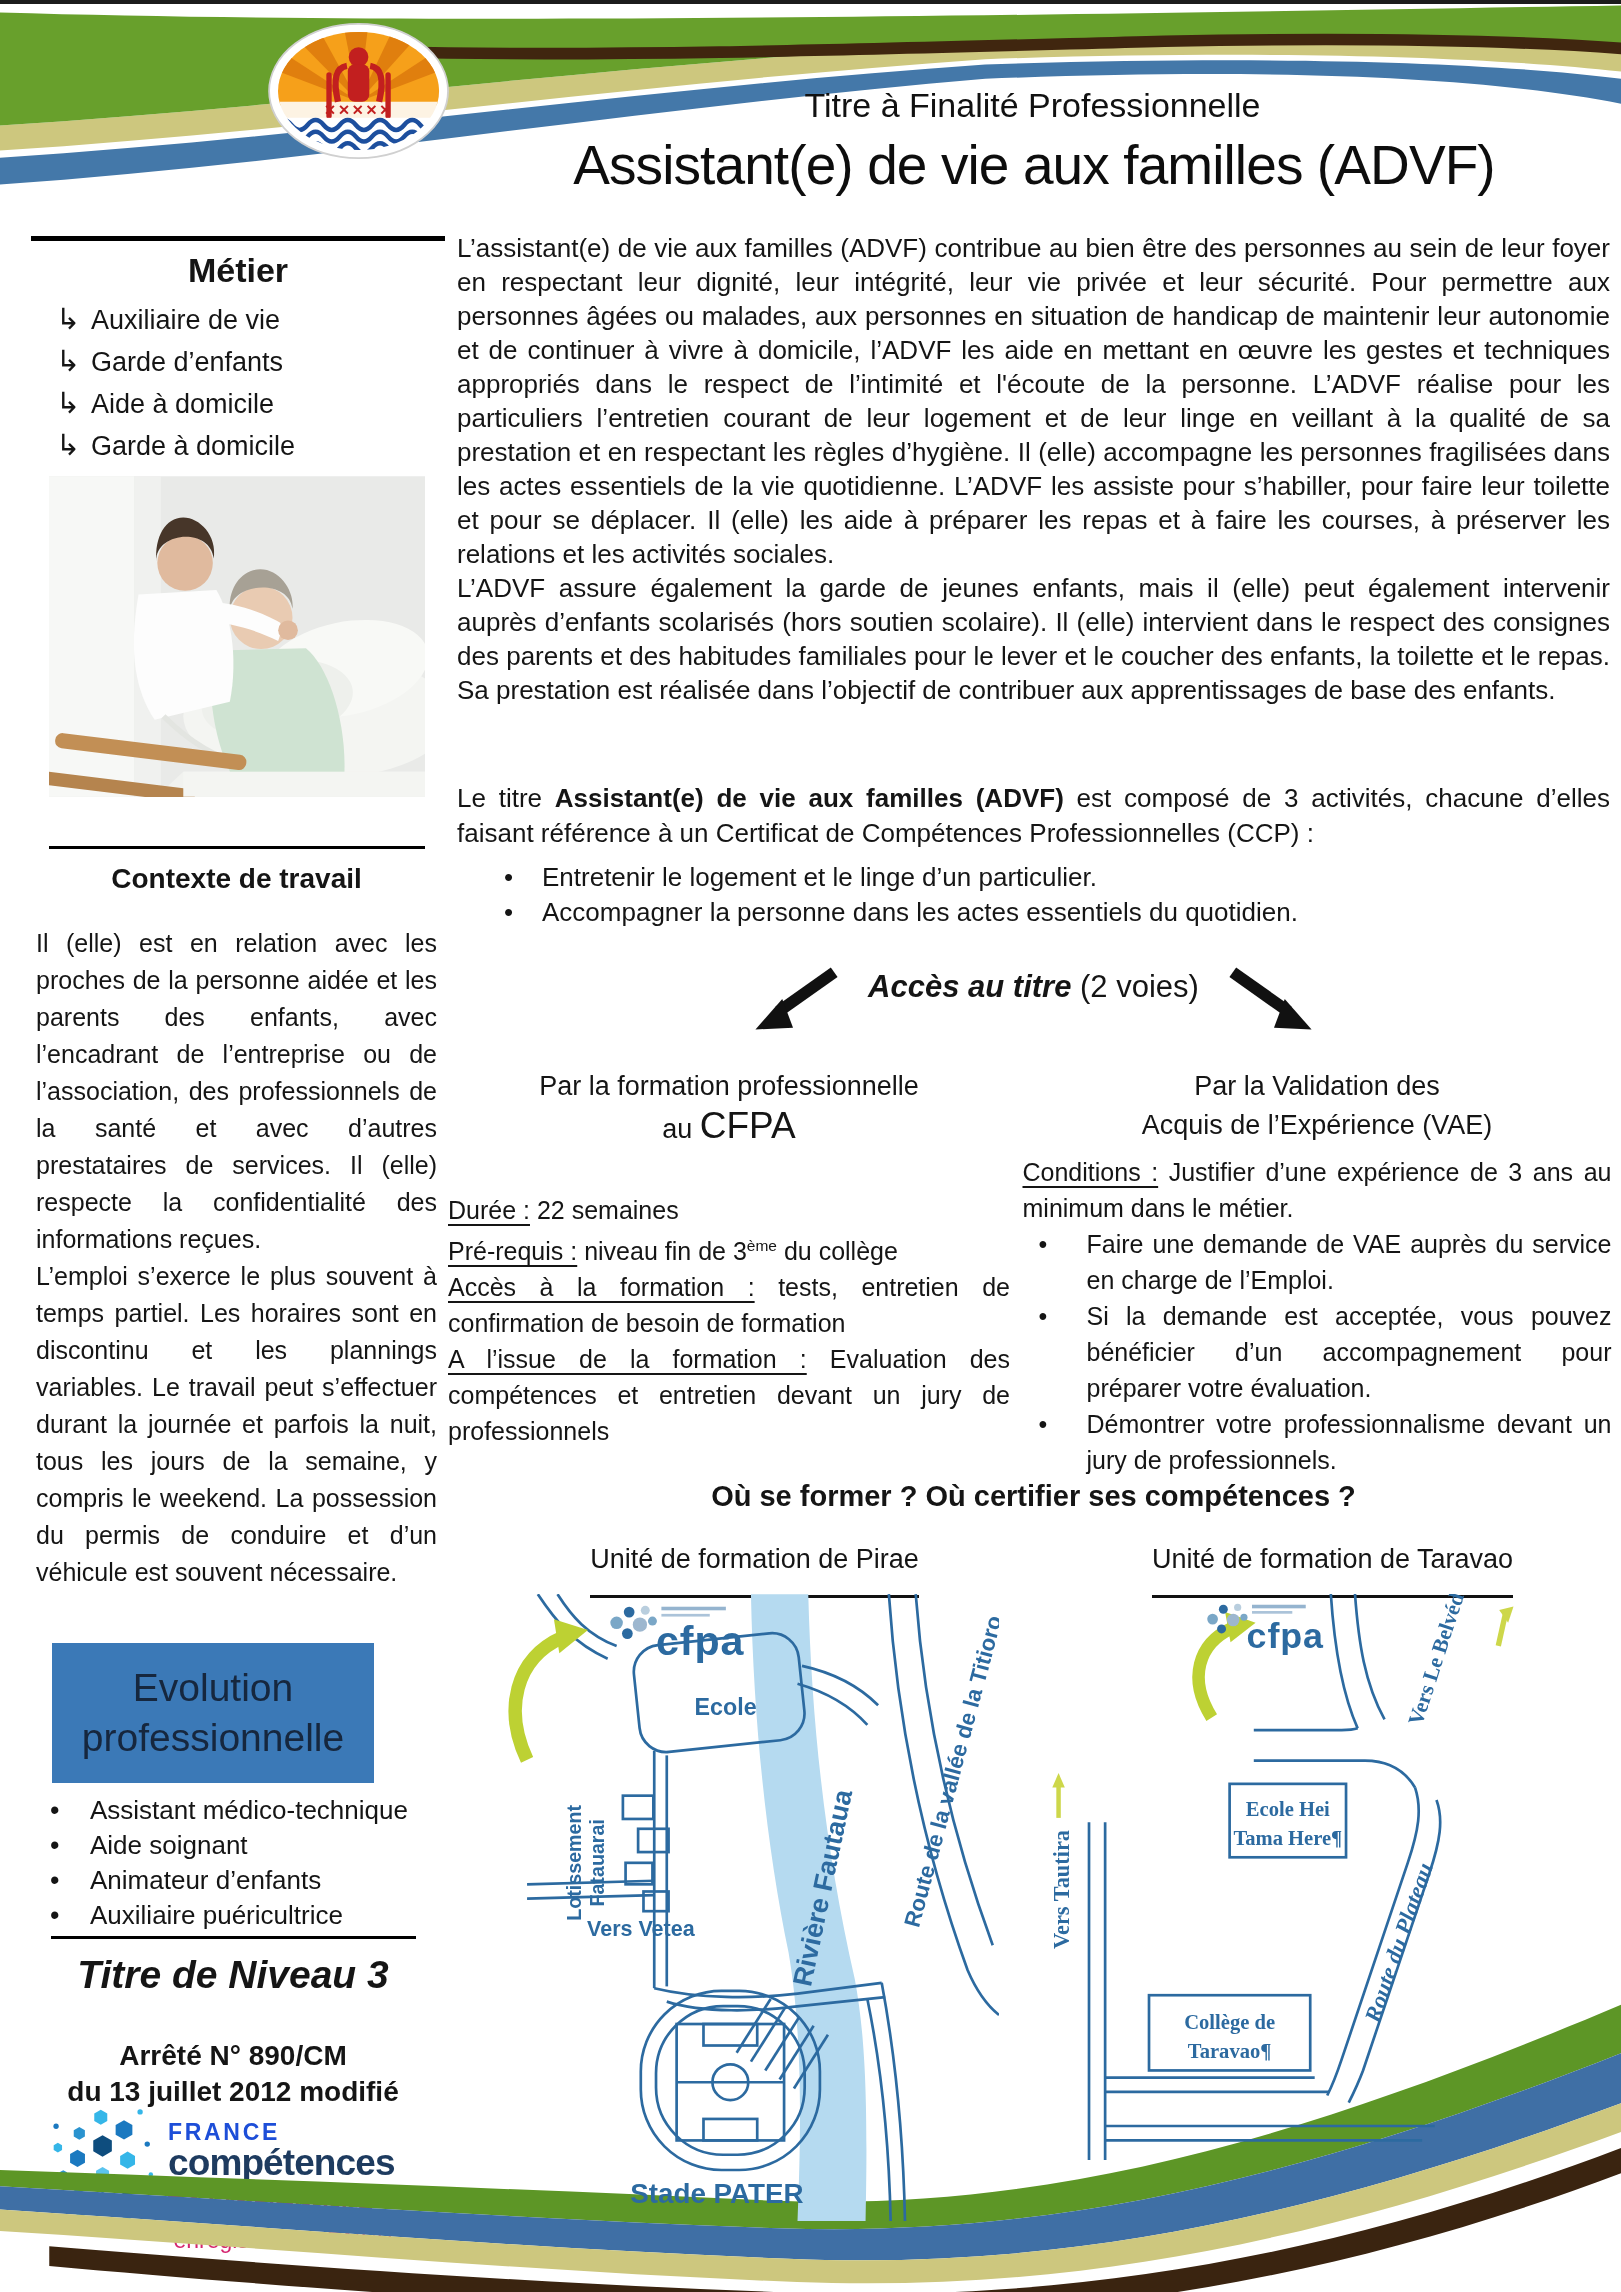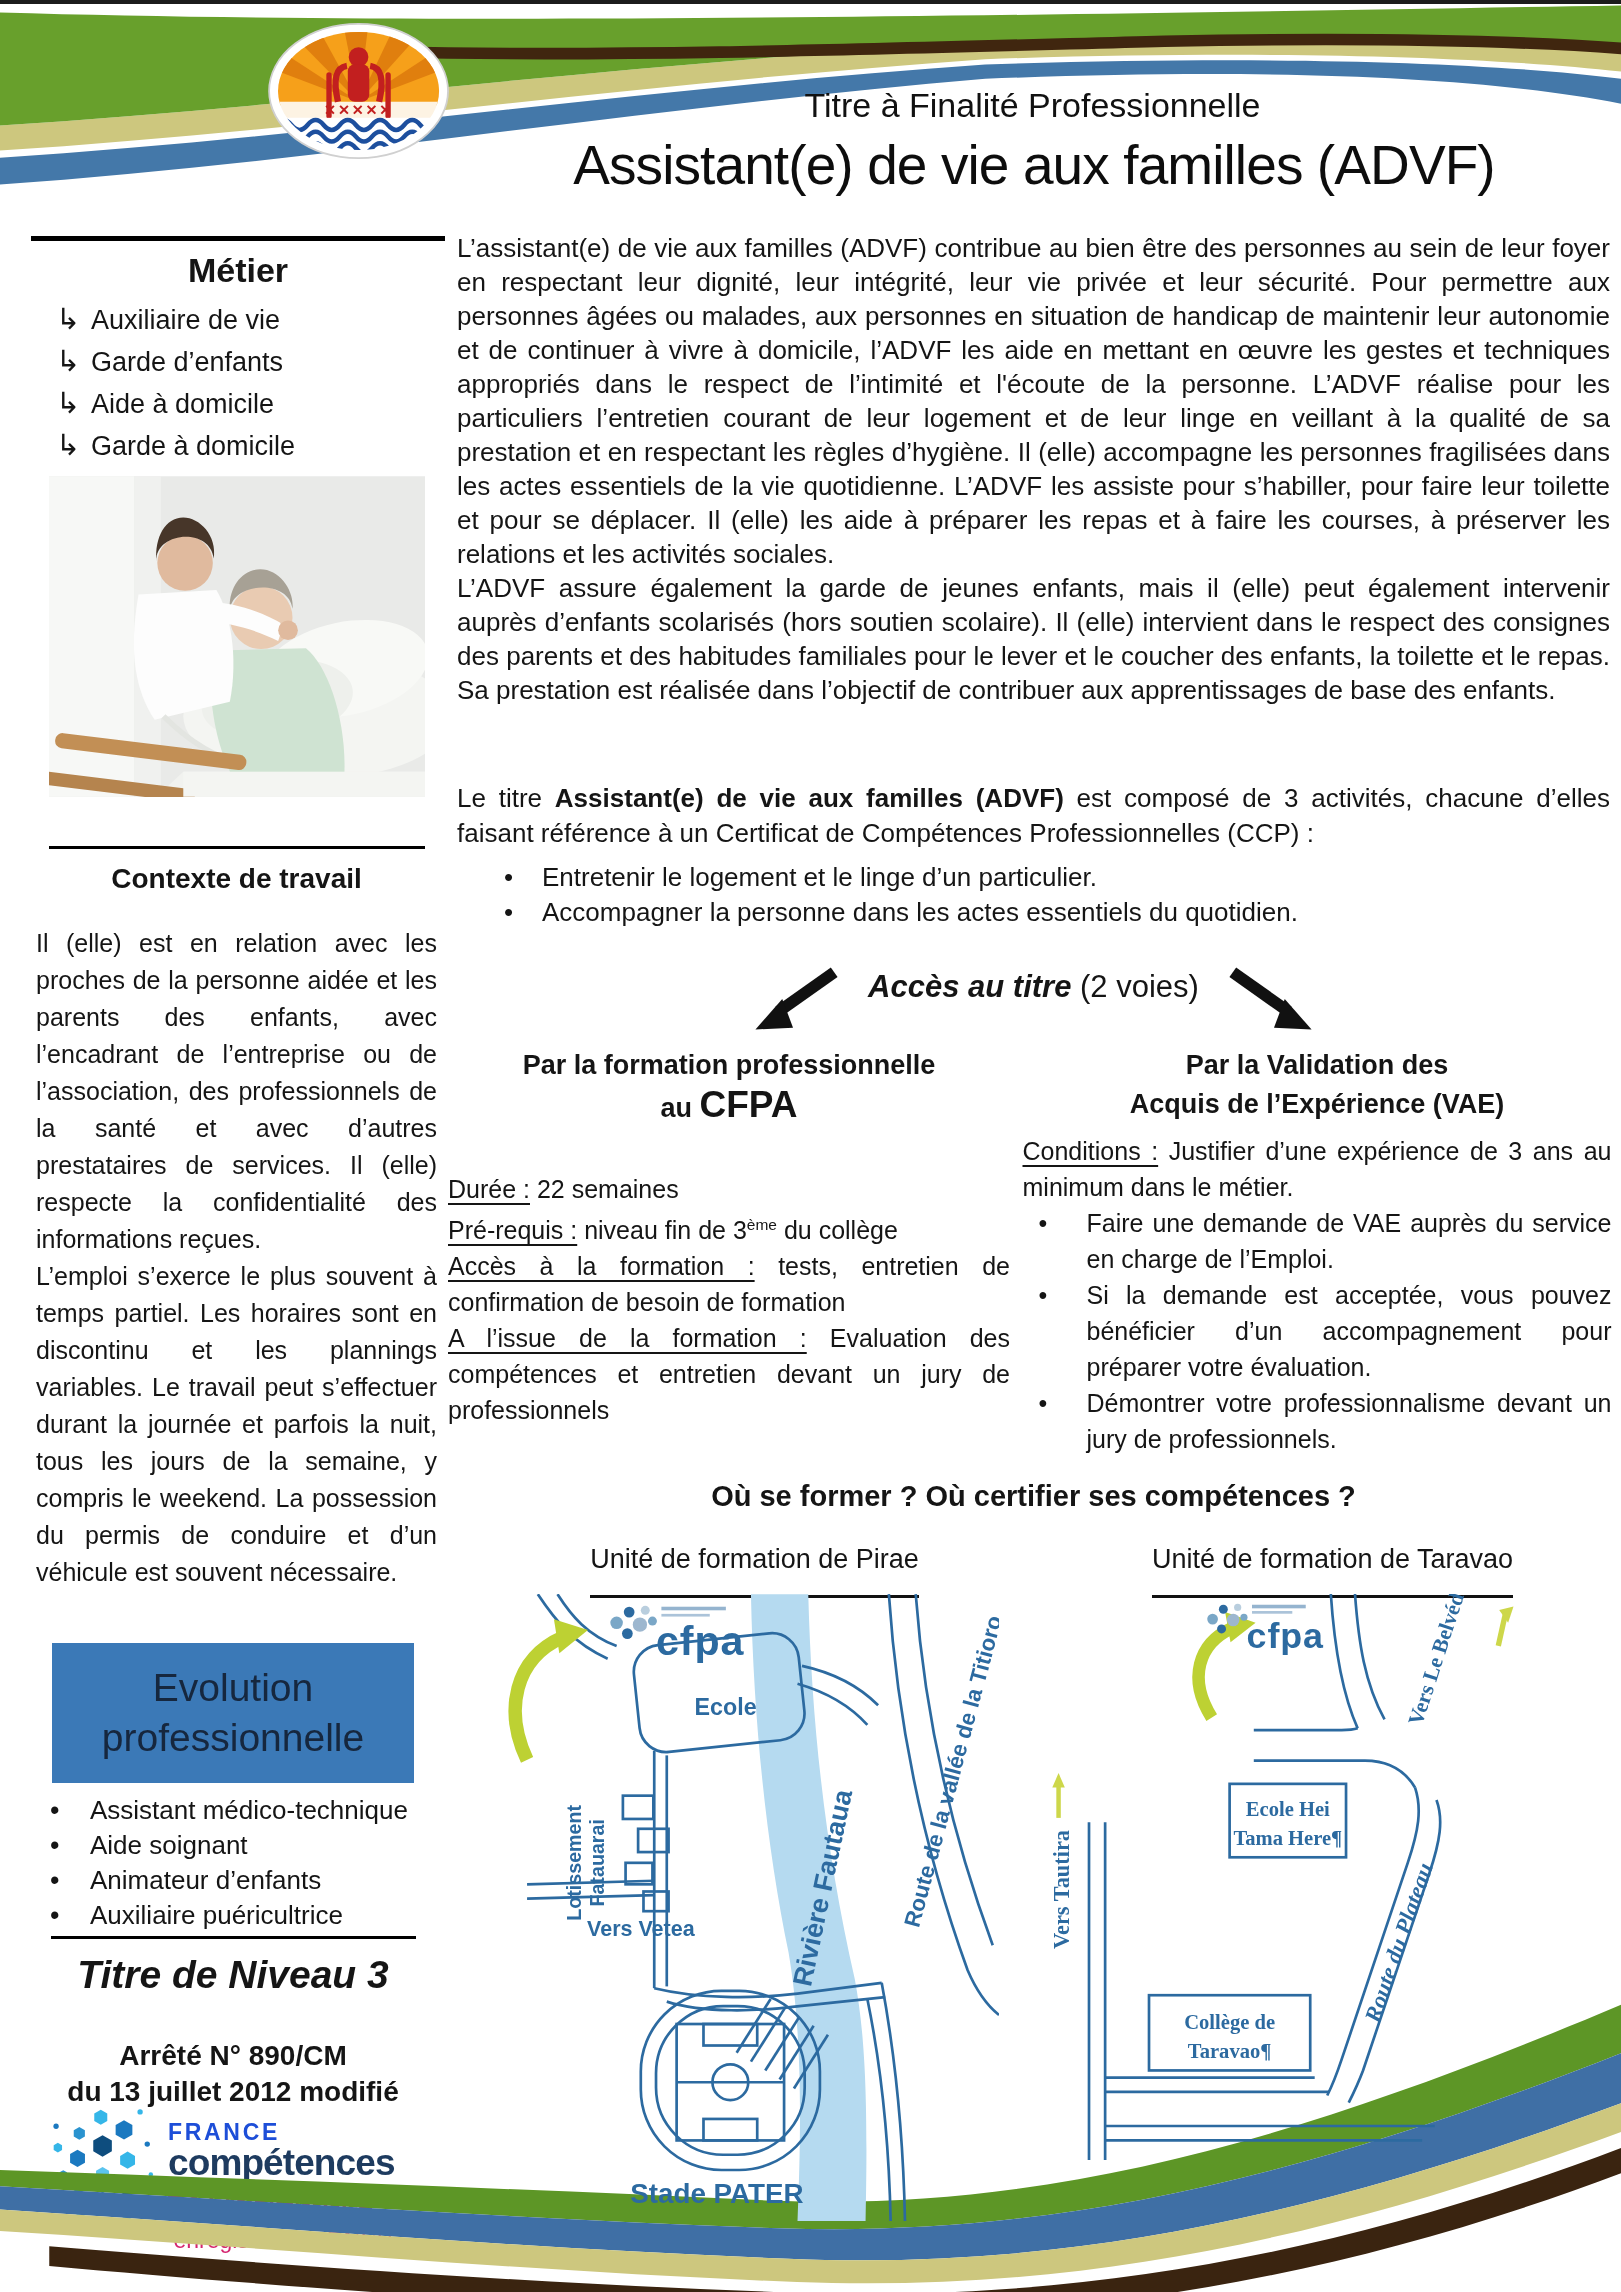--- a/index.html
+++ b/index.html
@@ -24,21 +24,21 @@
   ul.metier li .arr{font-size:29px;margin-right:10.7px;}
 
   #photo{position:absolute;left:49px;top:476px;width:376px;height:321px;overflow:hidden;}
 
   #contexte-block{position:absolute;left:36px;top:846px;width:401px;}
   .ctx-rule{height:2.7px;background:#000;width:376px;margin:0 auto;}
   .ctx-title{text-align:center;font-size:28px;font-weight:bold;margin:14.3px 0 0 0;}
   .ctx-text{margin-top:30px;font-size:25px;line-height:37px;text-align:justify;}
   .ctx-text p{margin:0;}
 
-  #evolution-box{position:absolute;left:52px;top:1643px;width:362px;height:140px;
+  #evolution-box{position:absolute;left:52px;top:1643px;width:322px;height:140px;
                  display:flex;flex-direction:column;justify-content:center;align-items:center;}
   .evo-line{font-size:39px;line-height:50px;color:#16273e;}
 
   #evo-list{position:absolute;left:34px;top:1793px;width:403px;}
   ul.dots{list-style:none;margin:0;padding:0;}
   ul.dots li{position:relative;padding-left:56px;font-size:26px;line-height:35px;}
   ul.dots li::before{content:"•";position:absolute;left:16px;font-size:27px;}
 
   #niveau-block{position:absolute;left:36px;top:1936px;width:394px;text-align:center;}
   .niv-rule{height:2.7px;background:#000;width:365px;margin:0 auto;}
@@ -64,21 +64,21 @@
   ul.ccp li::before{content:"•";position:absolute;left:47px;}
 
   #acces-heading{position:absolute;left:457px;top:965px;width:1153px;text-align:center;}
   .acces-inner{display:inline-flex;align-items:flex-start;gap:21.5px;}
   .acces-txt{font-size:31px;padding-top:3.6px;}
   .acces-txt .it{font-weight:bold;font-style:italic;}
 
   #acces-cols{position:absolute;left:448px;top:1046px;width:1164px;display:flex;gap:12.5px;}
   .colA{width:562px;}
   .colB{width:589px;}
-  .col-head{text-align:center;font-size:27px;font-weight:bold;line-height:39px;}
+  .col-head{text-align:center;font-size:27px;font-weight:normal;line-height:39px;margin-top:21px;}
   .cfpa-big{font-size:37px;}
   .col-body{margin-top:43px;font-size:25px;line-height:36px;text-align:justify;}
   .colB .col-body{margin-top:9px;}
   .col-body p{margin:0;}
   .u{text-decoration:underline;text-underline-offset:4.5px;text-decoration-thickness:1.8px;}
   sup{font-size:0.62em;}
   ul.vae{list-style:none;margin:0;padding:0;}
   ul.vae li{position:relative;padding-left:64px;text-align:justify;line-height:36px;}
   ul.vae li::before{content:"•";position:absolute;left:16px;}
 

